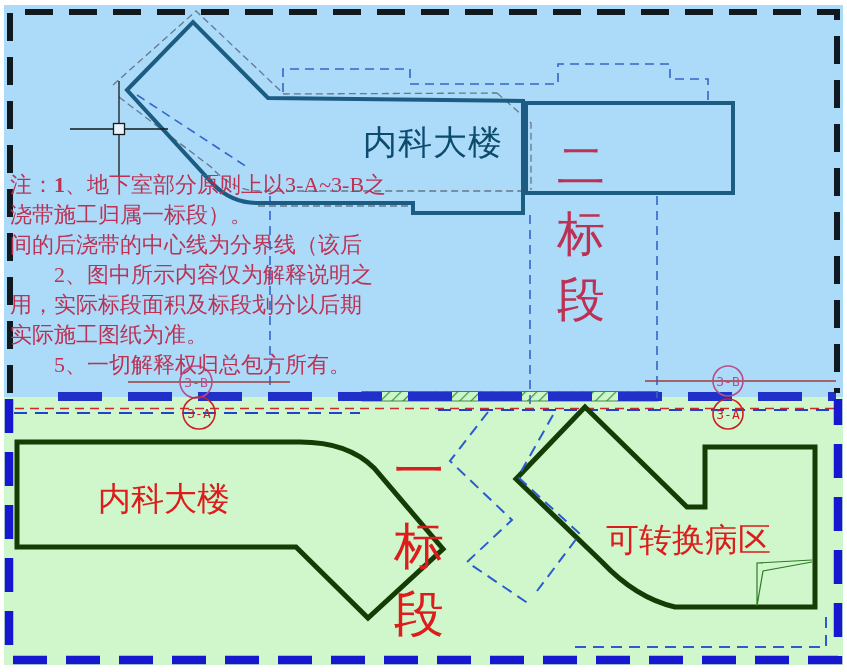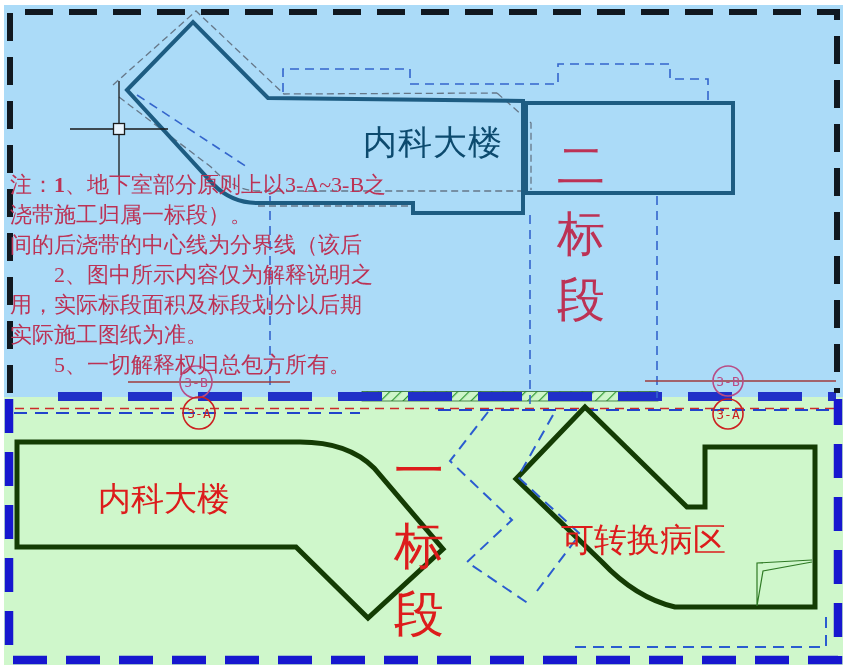--- a/index.html
+++ b/index.html
@@ -101,21 +101,21 @@
     <div class="note-line">浇带施工归属一标段）。</div>
     <div class="note-line">间的后浇带的中心线为分界线（该后</div>
     <div class="note-line indent">2、图中所示内容仅为解释说明之</div>
     <div class="note-line">用，实际标段面积及标段划分以后期</div>
     <div class="note-line">实际施工图纸为准。</div>
     <div class="note-line indent">5、一切解释权归总包方所有。</div>
   </div>
 
   <div class="txt bldg-label" style="left:363px;top:120px;">内科大楼</div>
   <div class="txt bldg-label-red" style="left:98px;top:477px;">内科大楼</div>
-  <div class="txt bldg-label-red" style="left:561px;top:518px;font-family:Liberation Mono, monospace;">可转换病区</div>
+  <div class="txt bldg-label-red" style="left:606px;top:518px;font-family:Liberation Mono, monospace;">可转换病区</div>
 
   <div>
     <span class="vchar" style="left:557px;top:142px;">二</span>
     <span class="vchar" style="left:557px;top:210px;">标</span>
     <span class="vchar" style="left:557px;top:276px;">段</span>
   </div>
 
   <div>
     <span class="vchar red" style="left:394px;top:446px;">一</span>
     <span class="vchar red" style="left:394px;top:521px;">标</span>

